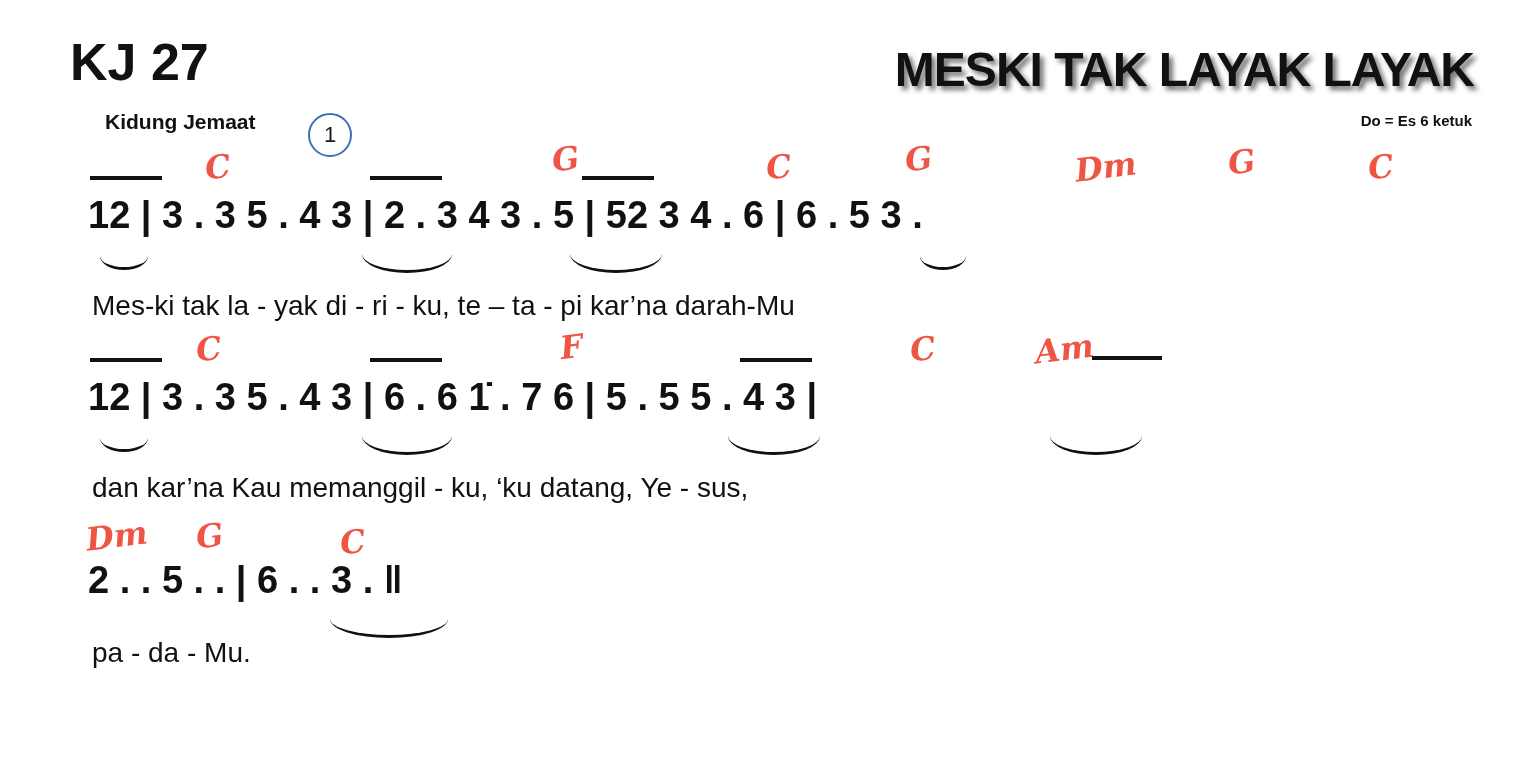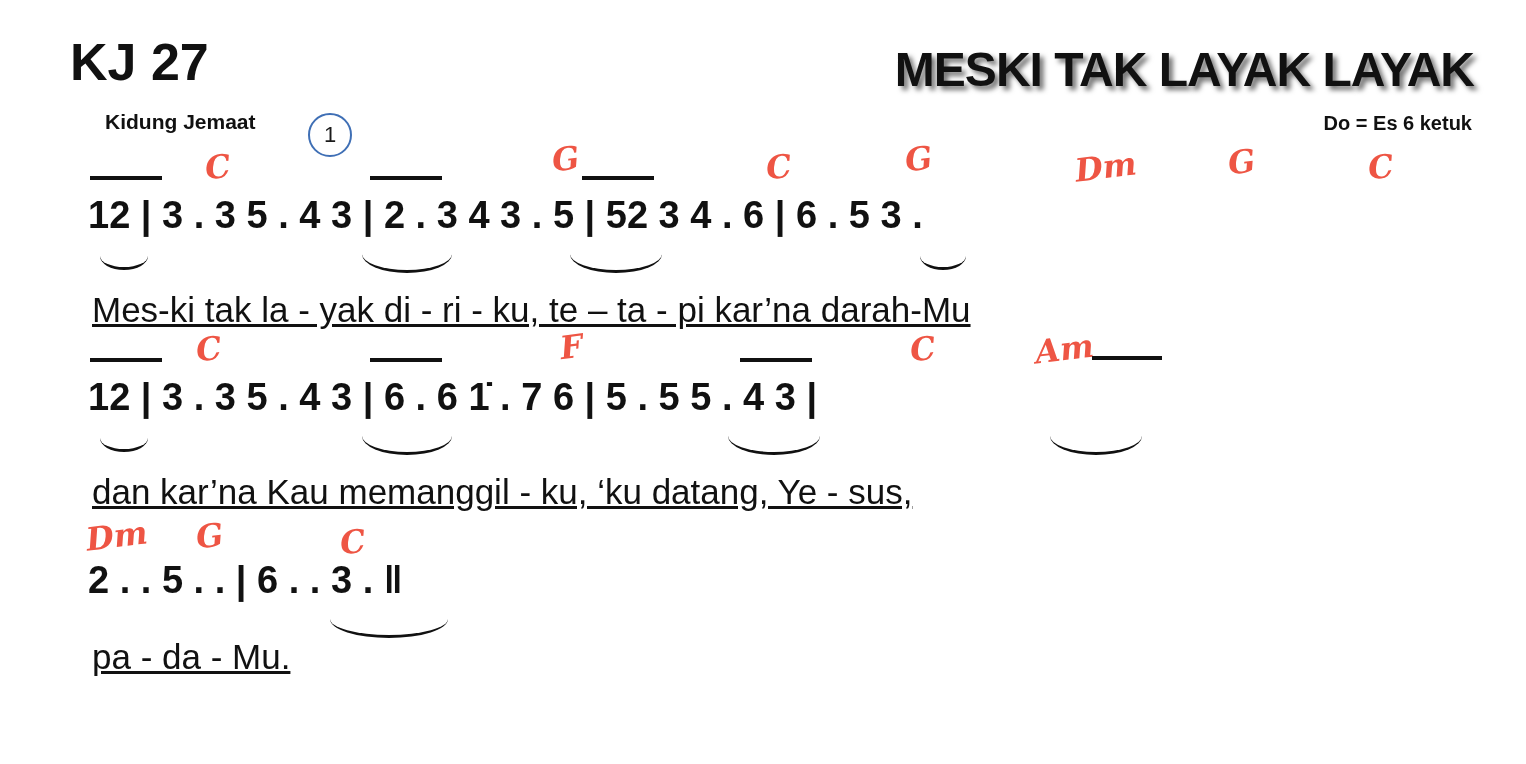--- a/index.html
+++ b/index.html
@@ -47,21 +47,21 @@
     font-size: 48px;
     font-weight: bold;
     letter-spacing: -1px;
     text-shadow: 4px 4px 5px rgba(0,0,0,0.55);
     white-space: nowrap;
   }
   #song-key {
     position: absolute;
     right: 62px;
     top: 112px;
-    font-size: 20px;
+    font-size: 15px;
     font-weight: bold;
     white-space: nowrap;
   }
   #verse-badge {
     position: absolute;
     left: 300px;
     top: 113px;
     width: 40px;
     height: 40px;
     border: 2.5px solid #3f6fb5;
@@ -85,24 +85,23 @@
     height: 70px;
     font-size: 38px;
     font-weight: bold;
     white-space: nowrap;
     letter-spacing: 0px;
     text-align: center;
   }
   .lyrics-row {
     position: absolute;
     left: 0;
-    font-size: 35px;
+    font-size: 28px;
     font-weight: normal;
     white-space: nowrap;
-    text-decoration: underline;
   }
   .chord {
     position: absolute;
     color: #ee5544;
     font-family: "DejaVu Serif", serif;
     font-style: italic;
     font-size: 32px;
     font-weight: bold;
     transform: rotate(-7deg);
   }

